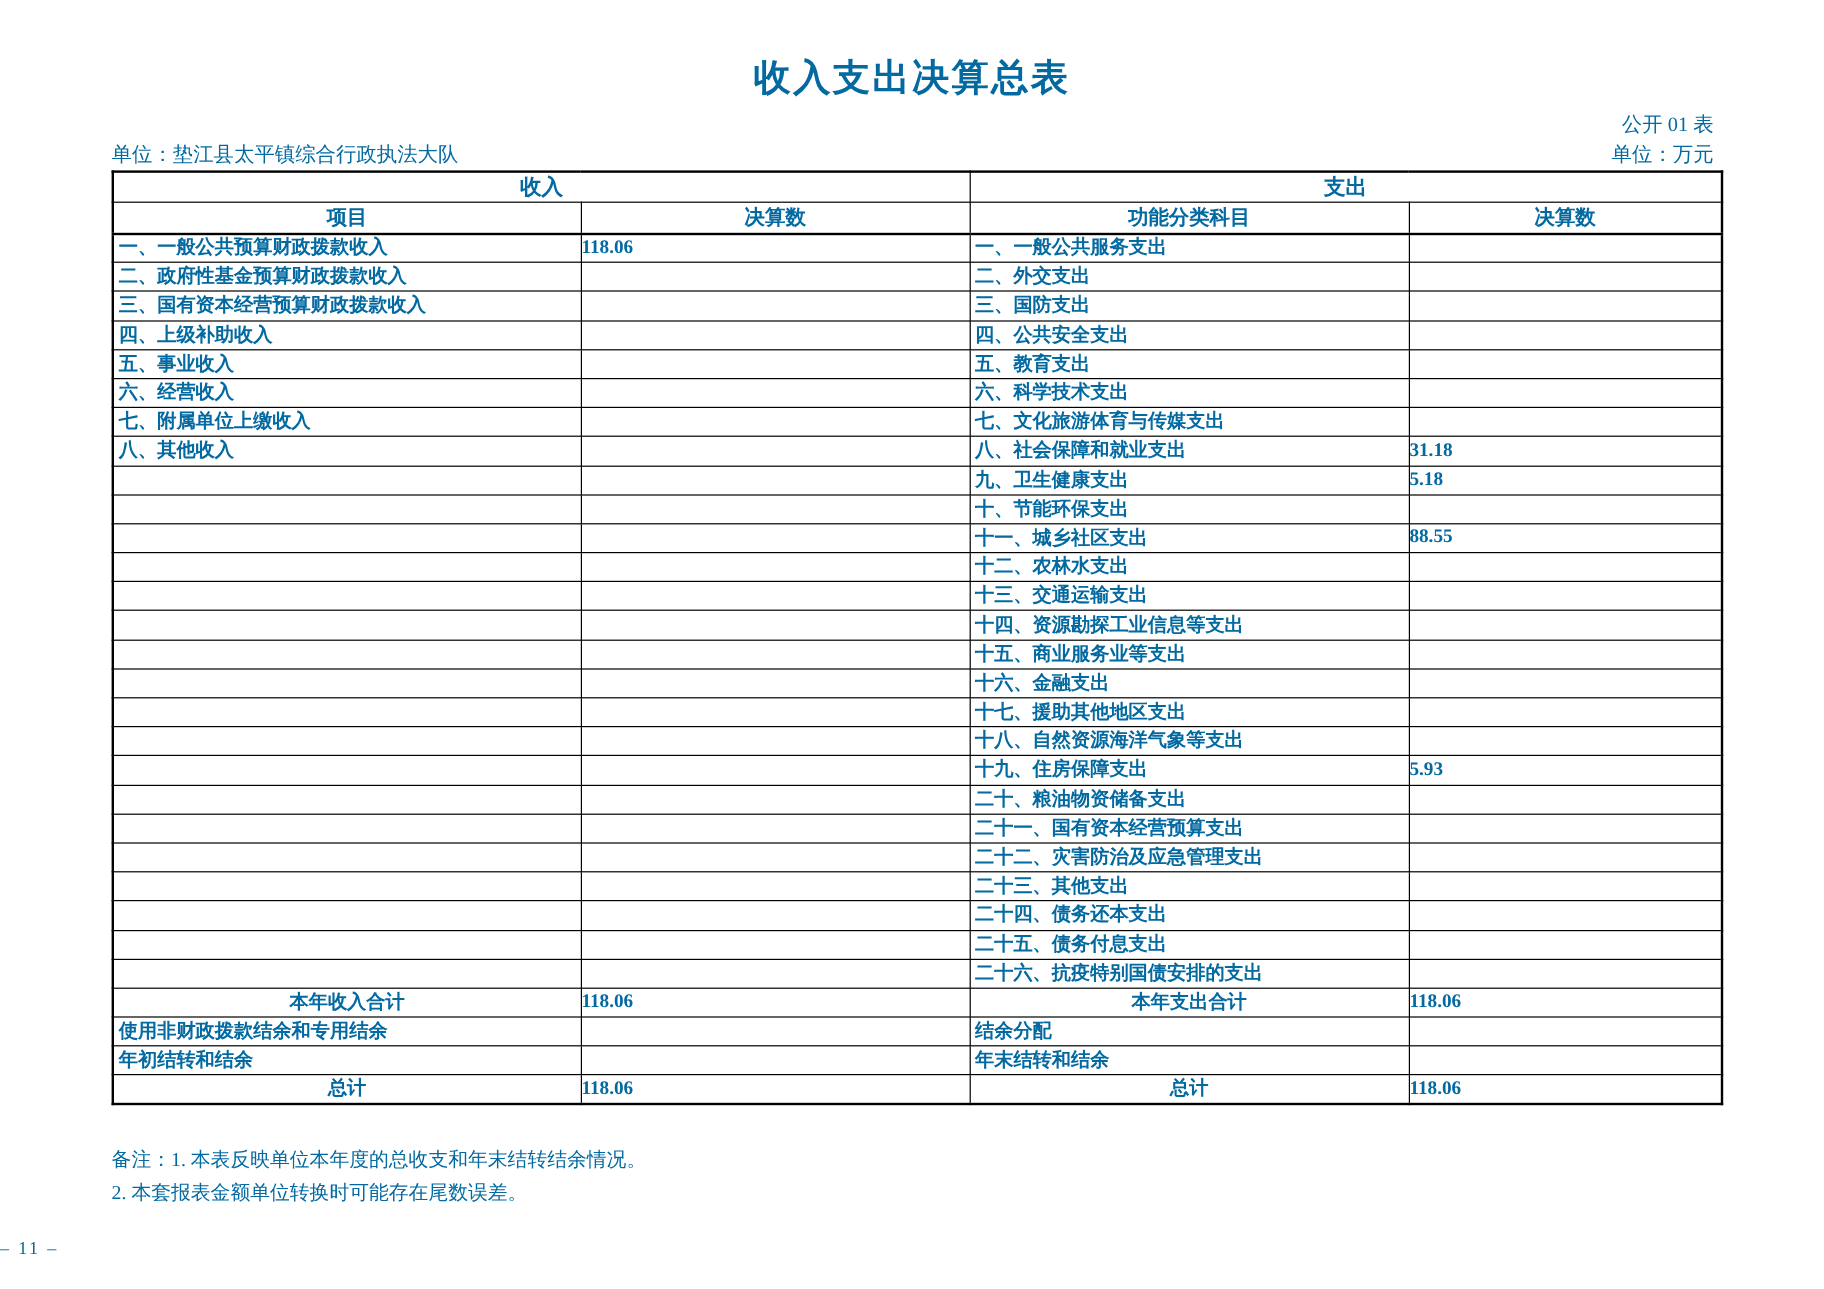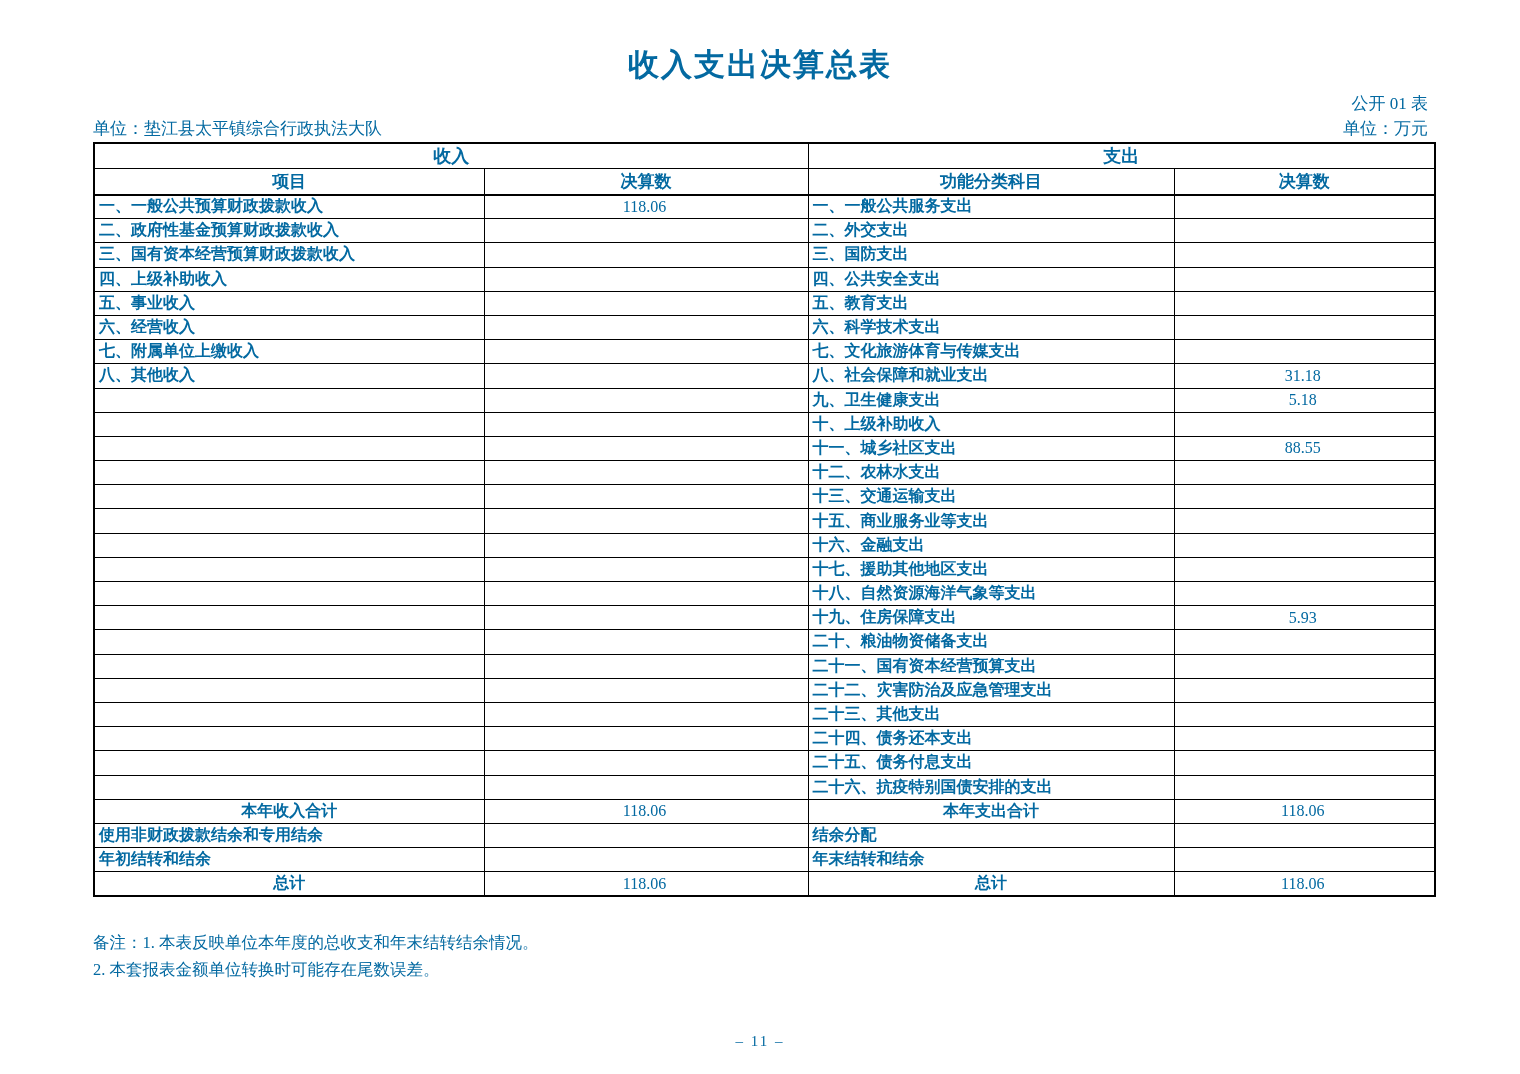--- a/index.html
+++ b/index.html
@@ -43,31 +43,30 @@
     font-size: 16px;
     vertical-align: middle;
     overflow: hidden;
     white-space: nowrap;
   }
   table.grid { border: 2px solid #000; }
   tr.banner th { height: 25px; font-size: 18px; font-weight: bold; text-align: center; }
   tr.colhead th { height: 26px; font-size: 17px; font-weight: bold; text-align: center; border-bottom: 2px solid #000; }
   td.item { height: 24.2px; text-align: left; padding-left: 4px; font-weight: bold; }
   td.item.center { text-align: center; padding-left: 0; margin-top: 20px; }
-  td.val { height: 24.2px; text-align: center; padding-right: 3px; font-weight: normal; }
+  td.val { height: 24.2px; text-align: left; padding-right: 3px; font-weight: bold; }
   .notes {
     margin: 32px 0 12px 93px;
     font-size: 16.5px;
     line-height: 1.65;
   }
   .page-number {
     position: absolute;
     left: 0; right: 0;
     bottom: 24px;
-    text-align: center;
     font-size: 15px;
     letter-spacing: 2px;
   }
 </style>
 </head>
 <body>
 
 <div class="page">
 
   <div class="doc-title">收入支出决算总表</div>
@@ -149,39 +148,45 @@
         </tr>
         <tr>
           <td class="item"></td>
           <td class="val"></td>
           <td class="item">九、卫生健康支出</td>
           <td class="val">5.18</td>
         </tr>
         <tr>
           <td class="item"></td>
           <td class="val"></td>
-          <td class="item">十、上级补助收入</td>
+          <td class="item">十、节能环保支出</td>
           <td class="val"></td>
         </tr>
         <tr>
           <td class="item"></td>
           <td class="val"></td>
           <td class="item">十一、城乡社区支出</td>
           <td class="val">88.55</td>
         </tr>
         <tr>
           <td class="item"></td>
           <td class="val"></td>
           <td class="item">十二、农林水支出</td>
           <td class="val"></td>
         </tr>
         <tr>
           <td class="item"></td>
           <td class="val"></td>
           <td class="item">十三、交通运输支出</td>
+          <td class="val"></td>
+        </tr>
+        <tr>
+          <td class="item"></td>
+          <td class="val"></td>
+          <td class="item">十四、资源勘探工业信息等支出</td>
           <td class="val"></td>
         </tr>
         <tr>
           <td class="item"></td>
           <td class="val"></td>
           <td class="item">十五、商业服务业等支出</td>
           <td class="val"></td>
         </tr>
         <tr>
           <td class="item"></td>

